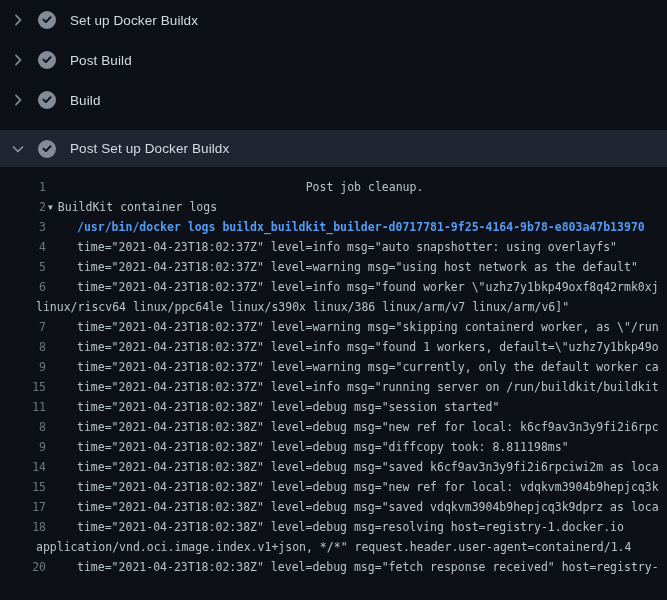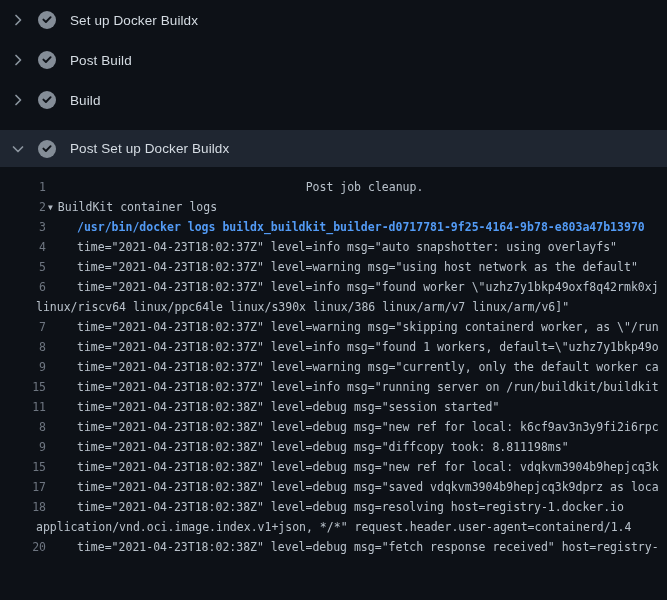--- a/index.html
+++ b/index.html
@@ -139,20 +139,24 @@
     </div>
     <div class="log-row">
       <span class="ln">8</span>
       <span class="txt detail">time="2021-04-23T18:02:38Z" level=debug msg="new ref for local: k6cf9av3n3y9fi2i6rpc</span>
     </div>
     <div class="log-row">
       <span class="ln">9</span>
       <span class="txt detail">time="2021-04-23T18:02:38Z" level=debug msg="diffcopy took: 8.811198ms"</span>
     </div>
     <div class="log-row">
+      <span class="ln">14</span>
+      <span class="txt detail">time="2021-04-23T18:02:38Z" level=debug msg="saved k6cf9av3n3y9fi2i6rpciwi2m as loca</span>
+    </div>
+    <div class="log-row">
       <span class="ln">15</span>
       <span class="txt detail">time="2021-04-23T18:02:38Z" level=debug msg="new ref for local: vdqkvm3904b9hepjcq3k</span>
     </div>
     <div class="log-row">
       <span class="ln">17</span>
       <span class="txt detail">time="2021-04-23T18:02:38Z" level=debug msg="saved vdqkvm3904b9hepjcq3k9dprz as loca</span>
     </div>
     <div class="log-row">
       <span class="ln">18</span>
       <span class="txt detail">time="2021-04-23T18:02:38Z" level=debug msg=resolving host=registry-1.docker.io</span>

